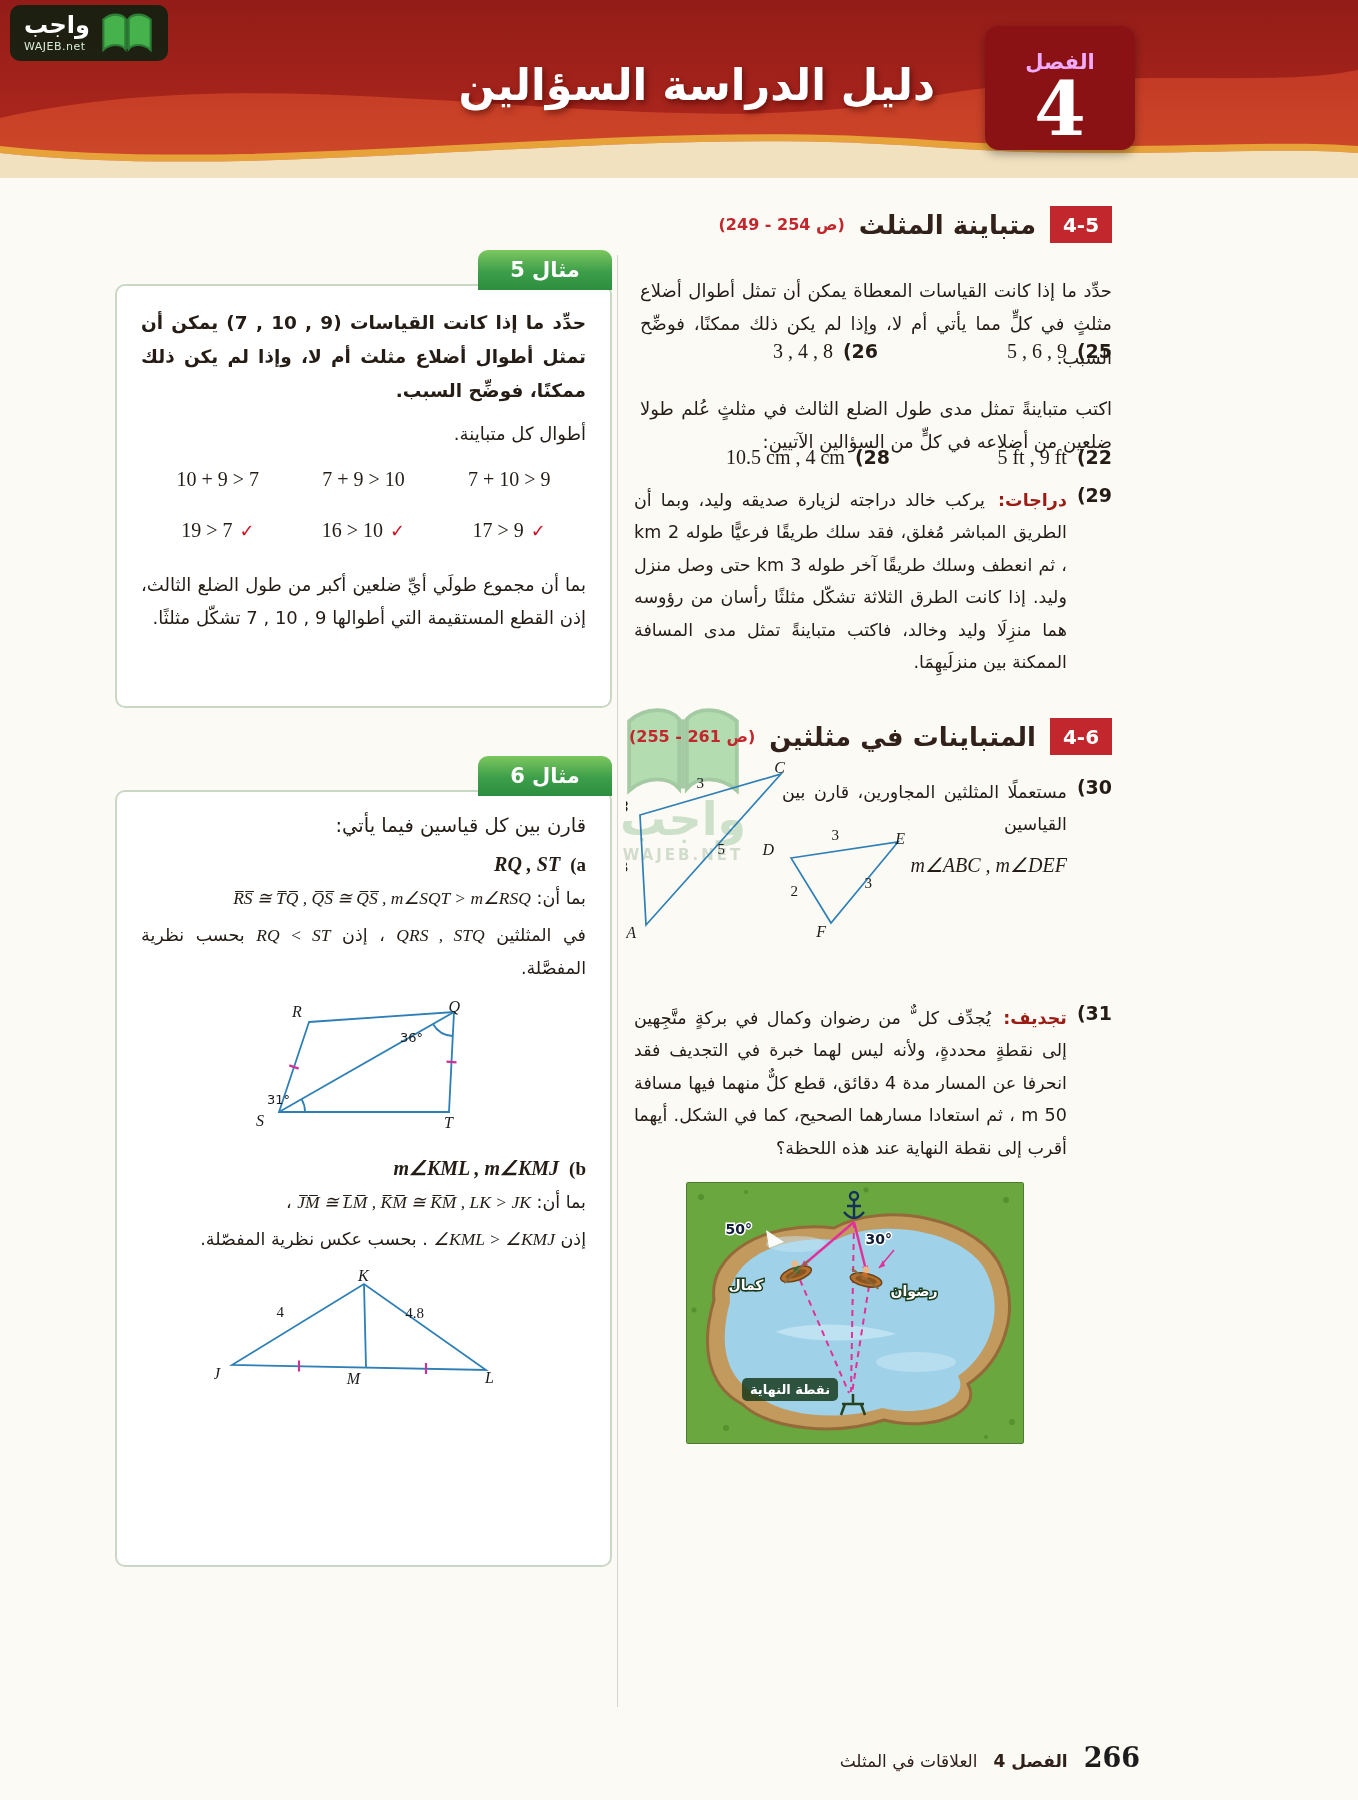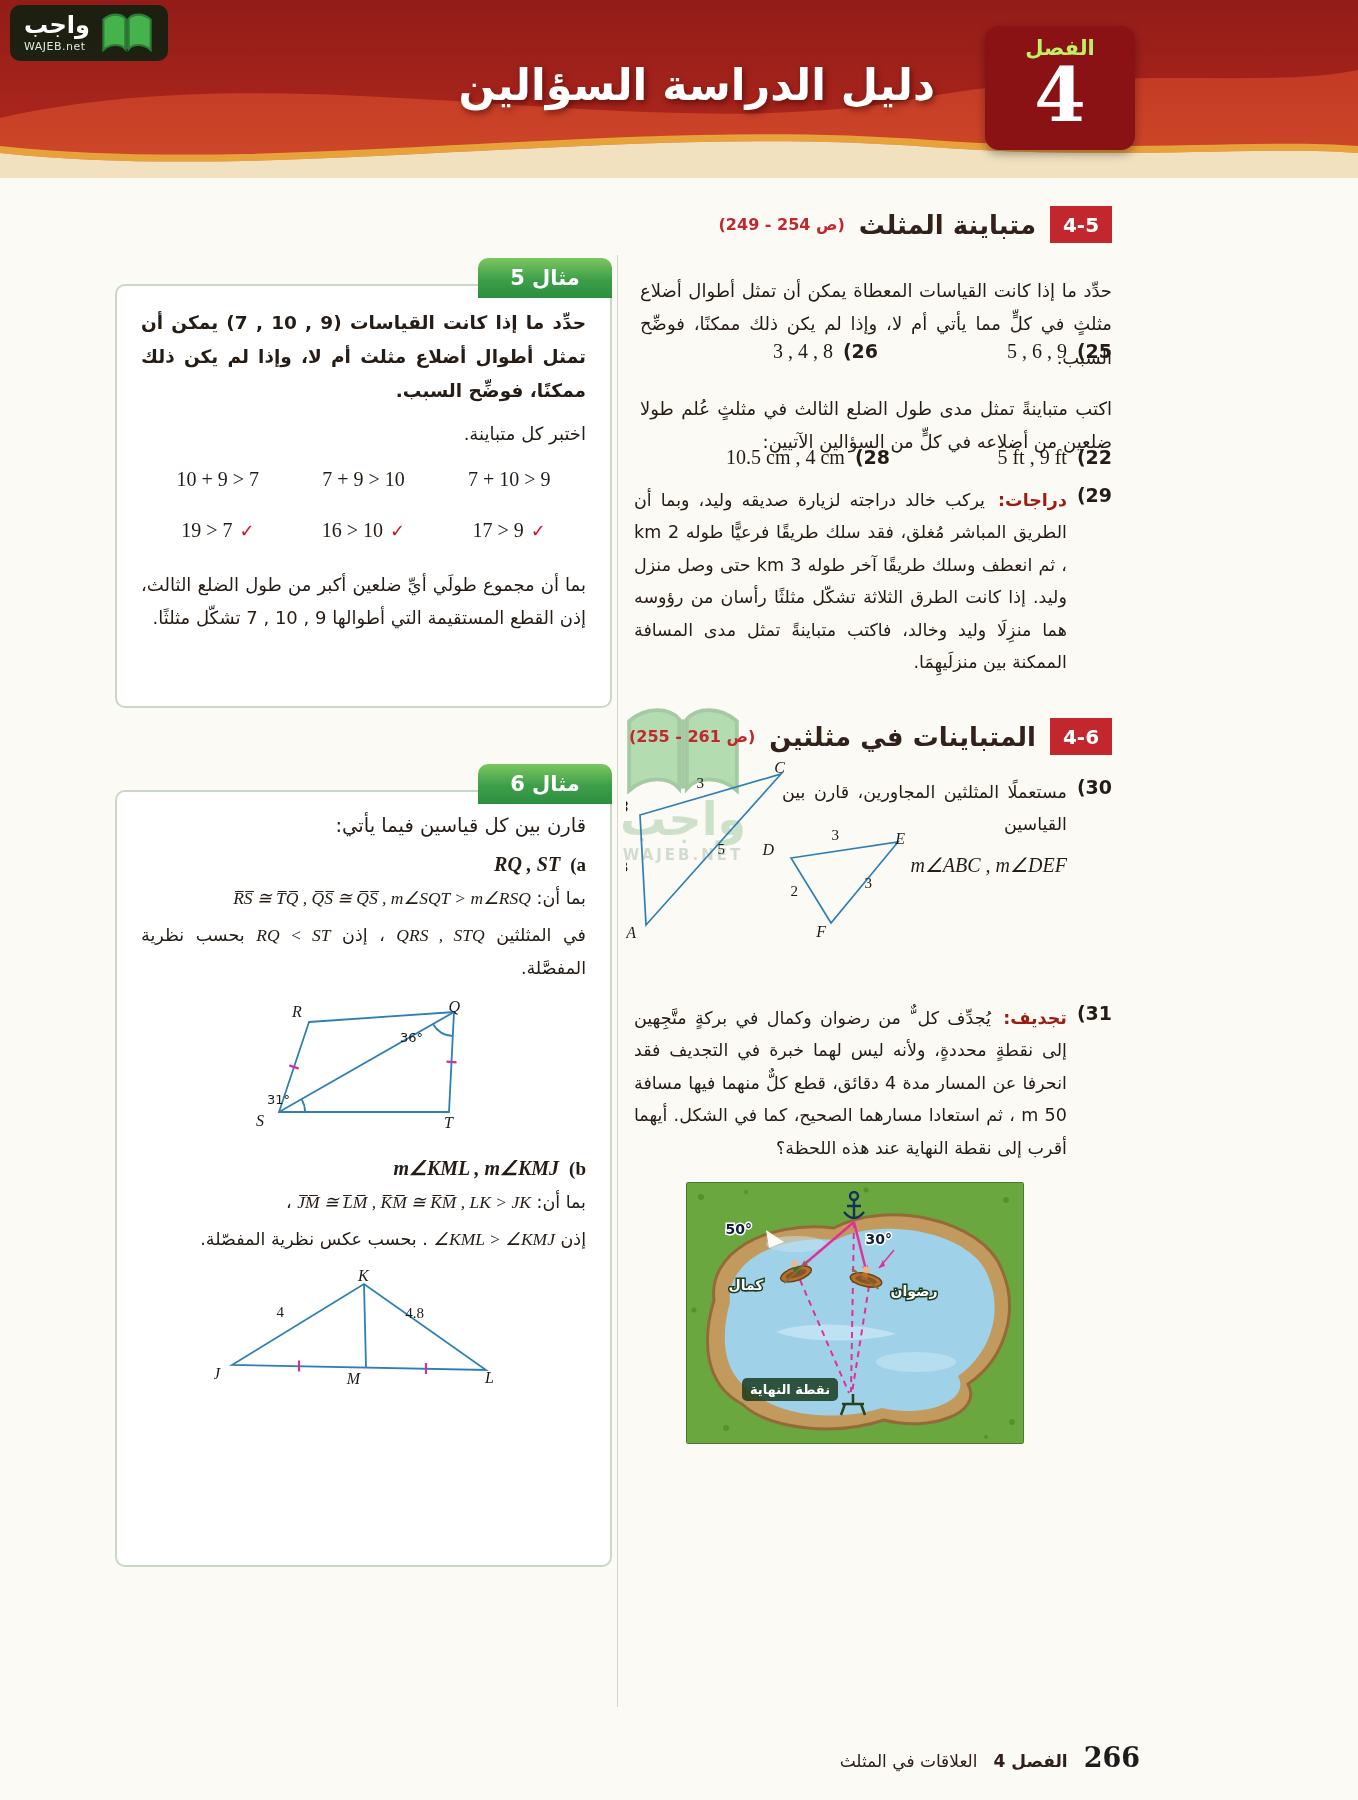--- a/index.html
+++ b/index.html
@@ -12,21 +12,21 @@
   .banner-art{display:block;width:100%;height:100%;}
   .logo{position:absolute;top:5px;left:10px;display:flex;direction:ltr;align-items:center;gap:10px;
         background:rgba(12,32,16,.88);border-radius:10px;padding:6px 14px;}
   .logo-brand{color:#fff;font-weight:bold;font-size:24px;line-height:1;}
   .logo-domain{color:#d8ead8;font-size:11px;letter-spacing:.5px;margin-top:3px;}
   .logo-book{width:54px;height:44px;}
   .banner-title{position:absolute;top:60px;right:423px;font-size:43px;font-weight:bold;color:#fff;
         text-shadow:2px 3px 6px rgba(60,4,0,.6);letter-spacing:1px;}
   .chapter-box{position:absolute;top:26px;right:223px;width:150px;height:124px;background:#8a1215;
         border-radius:14px;display:flex;flex-direction:column;align-items:center;box-shadow:0 4px 10px rgba(0,0,0,.35);}
-  .chapter-label{color:#bef264;font-size:21px;font-weight:bold;margin-top:10px;}
+  .chapter-label{color:#f0abfc;font-size:21px;font-weight:bold;margin-top:24px;}
   .chapter-number{color:#fff;font-family:"DejaVu Serif",serif;font-weight:bold;font-size:74px;line-height:.95;}
 
   
   .sec-head{position:absolute;right:246px;display:flex;align-items:center;gap:14px;}
   .s45{top:206px;} .s46{top:718px;}
   .sec-badge{background:#c1272d;color:#fff;font-weight:bold;font-size:20px;min-width:62px;height:37px;
         display:flex;align-items:center;justify-content:center;direction:ltr;}
   .sec-title{font-size:26px;font-weight:bold;color:#31211a;}
   .sec-pages{color:#c1272d;font-size:16px;font-weight:bold;direction:ltr;unicode-bidi:isolate;}
 
@@ -40,21 +40,21 @@
   .prob-val{direction:ltr;unicode-bidi:isolate;font-family:"Liberation Serif",serif;font-size:20px;}
   .prob-block{position:absolute;right:246px;display:flex;gap:10px;align-items:flex-start;width:478px;}
   .prob-text{flex:1;font-size:17.5px;line-height:1.85;text-align:justify;margin:0;}
   .prob-label{font-weight:bold;color:#9b1c15;padding-left:4px;}
   .math{direction:ltr;unicode-bidi:isolate;font-family:"Liberation Serif",serif;font-style:italic;}
   .p30-math{display:block;margin-top:6px;font-size:20px;text-align:right;}
 
   
   .example{position:absolute;left:115px;width:497px;}
   .ex5{top:246px;height:462px;} .ex6{top:752px;height:815px;}
-  .ex-tab{position:absolute;top:12px;right:0;width:134px;height:40px;
+  .ex-tab{position:absolute;top:4px;right:0;width:134px;height:40px;
         background:linear-gradient(180deg,#7cc75f 0%,#3d9e4a 55%,#2c8f3f 100%);
         border-radius:10px 10px 0 0;color:#fff;font-size:21px;font-weight:bold;
         display:flex;align-items:center;justify-content:center;z-index:2;}
   .ex-box{position:absolute;top:38px;left:0;right:0;bottom:0;background:#fff;border:2px solid #c9d8c4;
         border-radius:10px;padding:20px 24px;overflow:hidden;}
   .ex-statement{font-weight:bold;font-size:18.5px;line-height:1.85;text-align:justify;margin:0;}
   .ex-test{margin:14px 0 0;font-size:18px;}
   .ineq-grid{direction:ltr;display:grid;grid-template-columns:1fr 1fr 1fr;row-gap:28px;margin:24px 4px 16px;
         font-family:"Liberation Serif",serif;font-size:20px;text-align:center;}
   .chk{color:#cc1122;font-family:"DejaVu Sans",sans-serif;font-weight:bold;margin-left:7px;font-size:18px;}
@@ -171,21 +171,21 @@
     <p class="prob-text">
       <span class="prob-label">دراجات:</span>
       <span>يركب خالد دراجته لزيارة صديقه وليد، وبما أن الطريق المباشر مُغلق، فقد سلك طريقًا فرعيًّا طوله 2 km ، ثم انعطف وسلك طريقًا آخر طوله 3 km حتى وصل منزل وليد. إذا كانت الطرق الثلاثة تشكّل مثلثًا رأسان من رؤوسه هما منزِلَا وليد وخالد، فاكتب متباينةً تمثل مدى المسافة الممكنة بين منزلَيهِمَا.</span>
     </p>
   </div>
 
   <section class="example ex5">
     <div class="ex-tab">مثال 5</div>
     <div class="ex-box">
       <p class="ex-statement">حدِّد ما إذا كانت القياسات ⁦(7 , 10 , 9)⁩ يمكن أن تمثل أطوال أضلاع مثلث أم لا، وإذا لم يكن ذلك ممكنًا، فوضِّح السبب.</p>
-      <p class="ex-test">اختبر كل متباينة.</p>
+      <p class="ex-test">أطوال كل متباينة.</p>
       <div class="ineq-grid">
         <div>10 + 9 &gt; 7</div>
         <div>7 + 9 &gt; 10</div>
         <div>7 + 10 &gt; 9</div>
         <div><span>19 &gt; 7</span><span class="chk">✓</span></div>
         <div><span>16 &gt; 10</span><span class="chk">✓</span></div>
         <div><span>17 &gt; 9</span><span class="chk">✓</span></div>
       </div>
       <p class="ex-concl">بما أن مجموع طولَي أيِّ ضلعين أكبر من طول الضلع الثالث، إذن القطع المستقيمة التي أطوالها ⁦7 , 10 , 9⁩ تشكّل مثلثًا.</p>
     </div>

